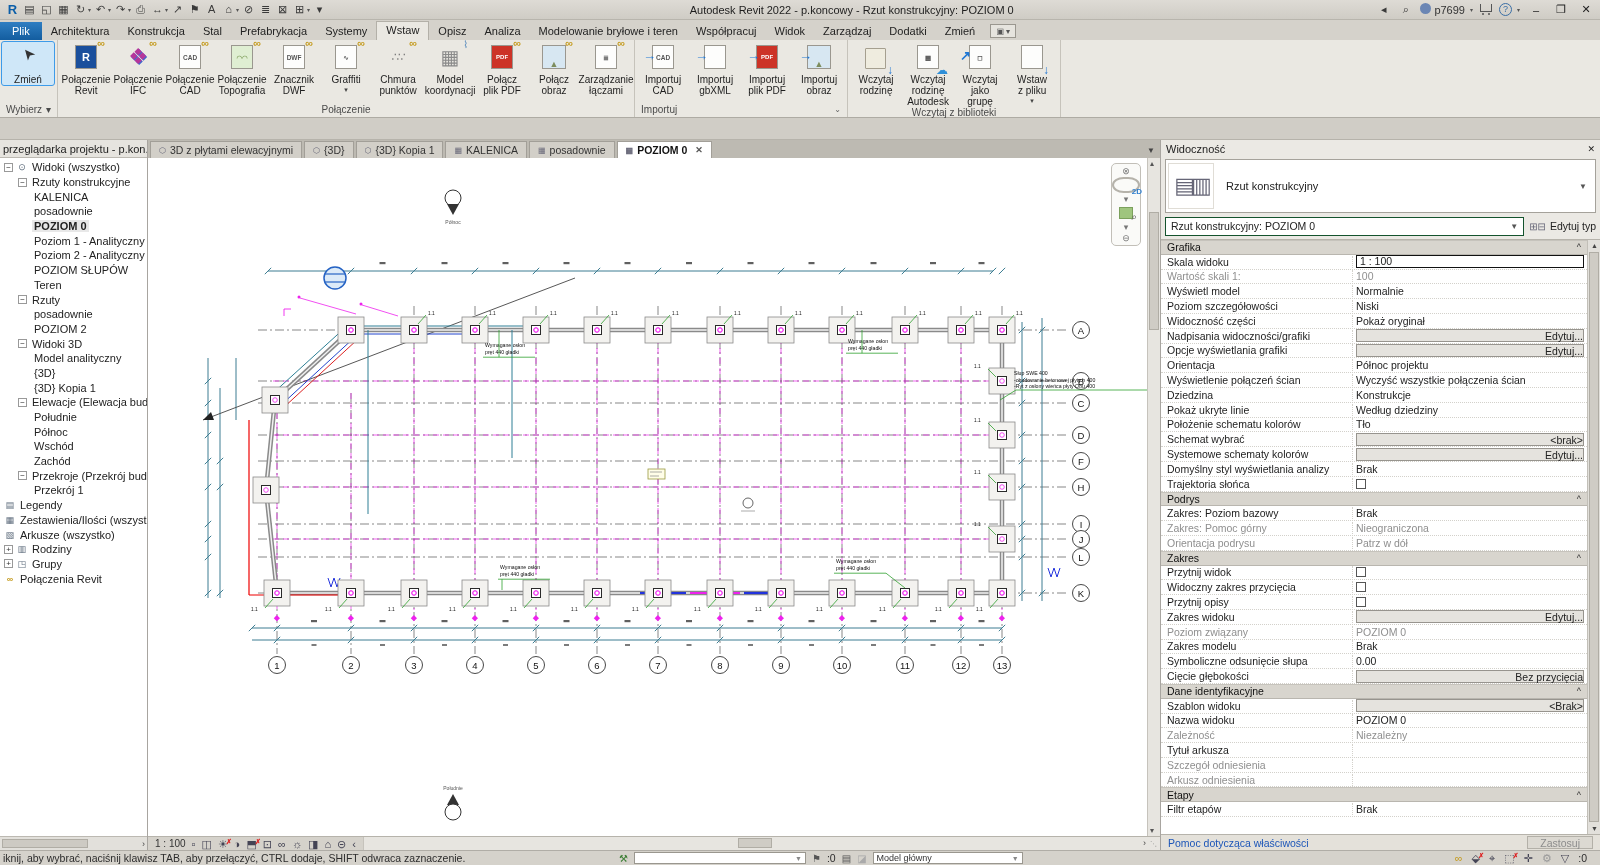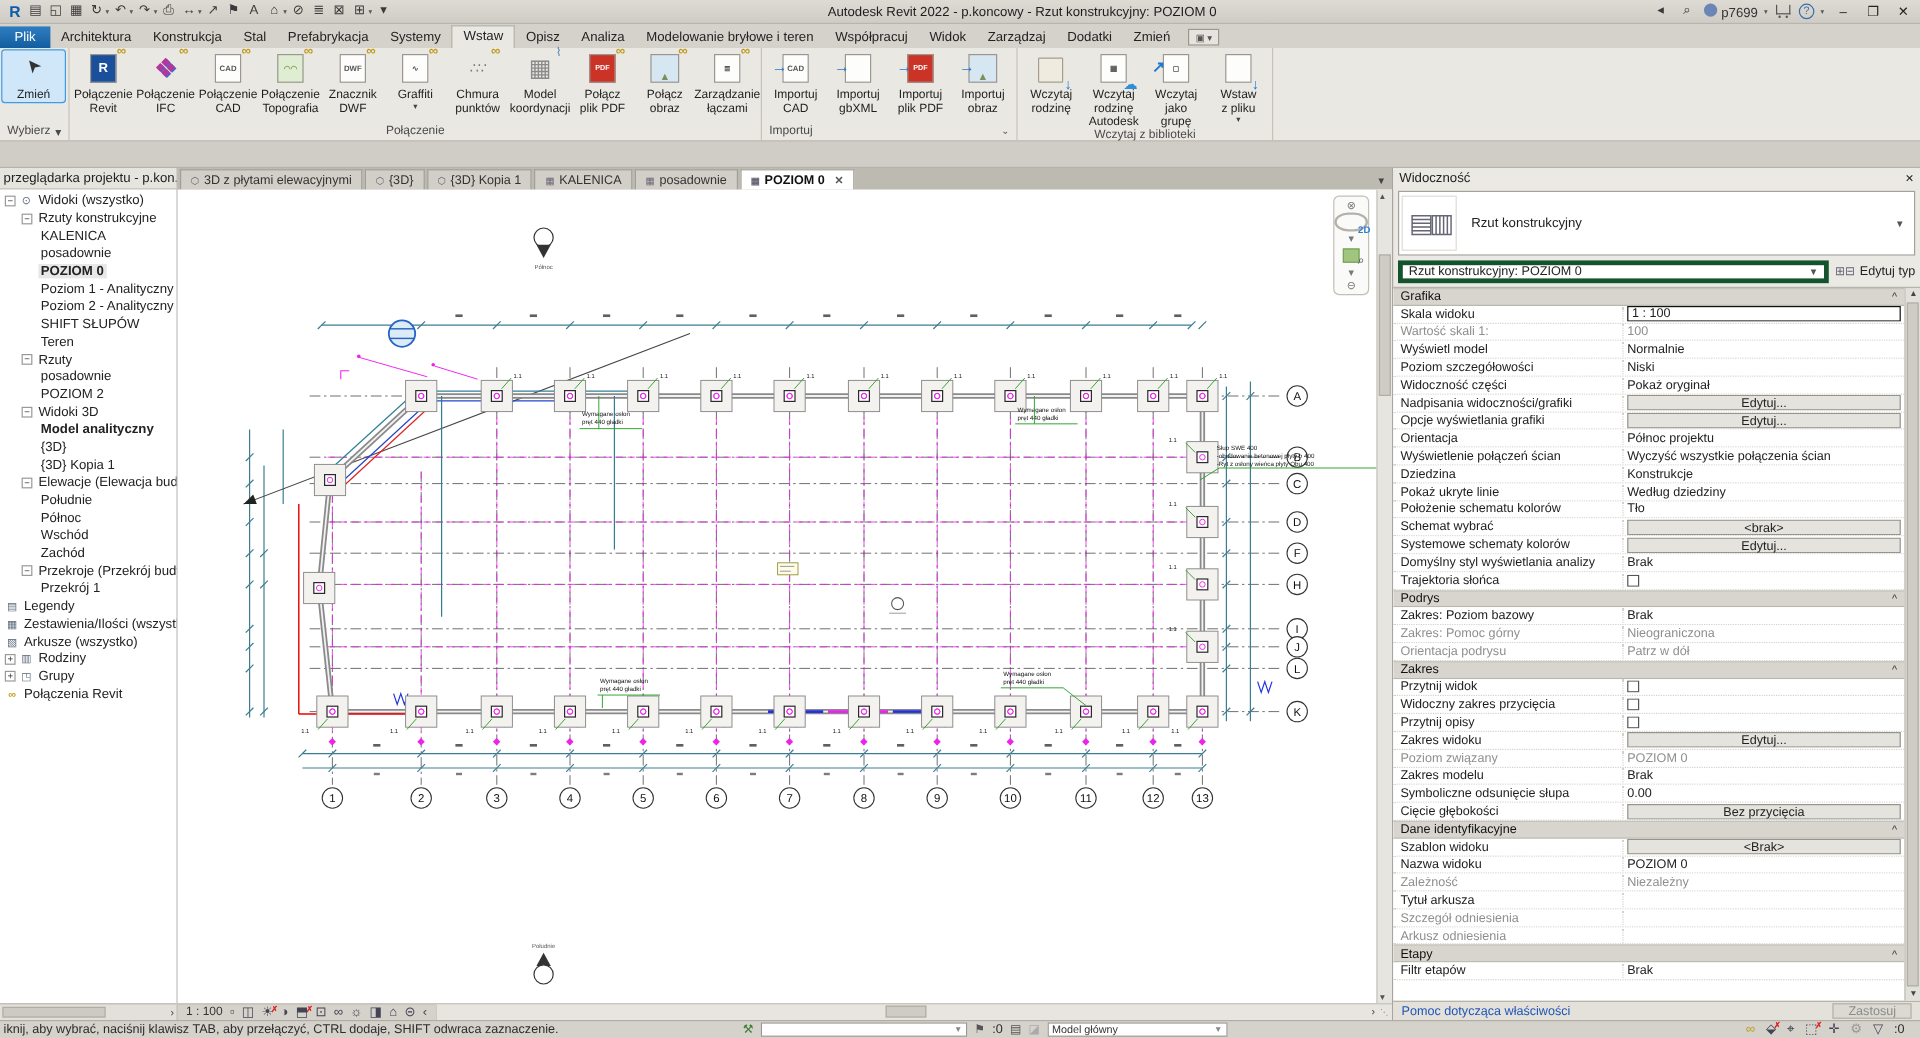--- a/index.html
+++ b/index.html
@@ -94,35 +94,35 @@
   .hgrip{position:absolute;right:2px;top:3px;font-size:7px;color:#888;letter-spacing:1px}
   
   .props{width:440px;background:#ebe9e4;border-left:1px solid #a8a5a0;display:flex;flex-direction:column;font-size:10.5px}
   .p-title{height:18px;display:flex;align-items:center;padding:0 5px;font-size:11px;background:#ebe9e4}
   .p-title .bx{margin-left:auto;font-size:9px}
   .p-selector{height:54px;background:#fff;border:1px solid #a5a29b;margin:1px 4px 2px;display:flex;align-items:center;padding:2px}
   .p-selicon{width:46px;height:46px;border:1px solid #e0ddd6;display:flex;align-items:center;justify-content:center;font-size:22px;color:#667;letter-spacing:-4px}
   .p-selname{margin-left:12px;font-size:11px}
   .p-seldd{margin-left:auto;margin-right:6px;font-size:8px;color:#555}
   .p-typerow{height:24px;display:flex;align-items:center;padding:0 4px 2px;gap:5px}
-  .p-typedd{flex:1;height:19px;background:#fff;border:4px solid #14532d;display:flex;align-items:center;padding:0 5px;white-space:nowrap;overflow:hidden}
+  .p-typedd{flex:1;height:19px;background:#fff;border:1px solid #14532d;display:flex;align-items:center;padding:0 5px;white-space:nowrap;overflow:hidden}
   .p-typedd .dd{margin-left:auto;font-size:8px;color:#555}
   .p-edit{display:flex;align-items:center;gap:4px;white-space:nowrap}
   .p-editico{font-size:10px;color:#667}
   .prows{flex:1;display:flex;overflow:hidden;border-top:1px solid #b6b3ab}
   .prowsin{flex:1;background:#fff;overflow:hidden}
   .prow{height:14.8px;display:flex;align-items:center;border-bottom:1px dotted #d3d1cb;background:#fff}
   .prow.sec{background:#d8d5ce;border-bottom:1px solid #b9b6af;border-top:1px solid #c6c3bc}
   .prow.sec .plabel{font-size:10.5px;color:#111;border-right:0;width:auto;flex:1}
   .prow.sec .chev{margin-left:auto;padding-right:6px;color:#333;font-size:9px}
   .plabel{width:192px;padding-left:6px;white-space:nowrap;overflow:hidden;border-right:1px dotted #d3d1cb;color:#1c1c1c}
   .plabel.gray,.pgray{color:#8f8f8f}
   .pval{flex:1;padding:0 3px;white-space:nowrap;overflow:hidden;display:flex;align-items:center}
   .pinput{flex:1;border:1.4px solid #111;background:#fff;height:13px;line-height:11px;padding:0 3px}
-  .pbtn{flex:1;background:#e5e3de;border:1px solid #97948e;height:13px;line-height:12px;text-align:center;color:#222}
+  .pbtn{flex:1;background:#e5e3de;border:1px solid #97948e;height:13px;line-height:12px;text-align:right;color:#222}
   .pcheck{width:10px;height:10px;border:1px solid #555;background:#fff}
   .pscroll{width:13px;background:#e2e0db;border-left:1px solid #c2bfb8;position:relative}
   .pthumb{position:absolute;left:1px;top:12px;width:10px;bottom:12px;background:#cfccc5;border:1px solid #b0ada5}
   .psarrow{position:absolute;left:3px;font-size:7px;color:#444}
   .p-bottom{height:16px;display:flex;align-items:center;justify-content:space-between;padding:0 7px;background:#e4e1da;border-top:1px solid #b6b3ab}
   .p-help{color:#1d56b8;}
   .p-apply{color:#8c8c8c;background:#dcd9d2;border:1px solid #b3b0a8;padding:0 12px;height:13px;line-height:12px}
   
   .statusbar{height:15px;background:#d5d2cb;border-top:1px solid #b0ada6;display:flex;align-items:center;font-size:10.5px;color:#2c2c2c;padding:0 3px;gap:6px;white-space:nowrap}
   .sb-hint{width:610px;overflow:hidden}
@@ -419,40 +419,40 @@
         <div class="titem selected" style="padding-left: 32px;">
           <span class="lbl">POZIOM 0</span>
         </div>
         <div class="titem" style="padding-left: 32px;">
           <span class="lbl">Poziom 1 - Analityczny</span>
         </div>
         <div class="titem" style="padding-left: 32px;">
           <span class="lbl">Poziom 2 - Analityczny</span>
         </div>
         <div class="titem" style="padding-left: 32px;">
-          <span class="lbl">SHIFT SŁUPÓW</span>
+          <span class="lbl">POZIOM SŁUPÓW</span>
         </div>
         <div class="titem" style="padding-left: 32px;">
           <span class="lbl">Teren</span>
         </div>
         <div class="titem" style="padding-left: 18px;">
           <span class="exp">−</span>
           <span class="lbl">Rzuty</span>
         </div>
         <div class="titem" style="padding-left: 32px;">
           <span class="lbl">posadownie</span>
         </div>
         <div class="titem" style="padding-left: 32px;">
           <span class="lbl">POZIOM 2</span>
         </div>
         <div class="titem" style="padding-left: 18px;">
           <span class="exp">−</span>
           <span class="lbl">Widoki 3D</span>
         </div>
-        <div class="titem" style="padding-left: 32px; font-weight: bold;">
+        <div class="titem" style="padding-left: 32px;">
           <span class="lbl">Model analityczny</span>
         </div>
         <div class="titem" style="padding-left: 32px;">
           <span class="lbl">{3D}</span>
         </div>
         <div class="titem" style="padding-left: 32px;">
           <span class="lbl">{3D} Kopia 1</span>
         </div>
         <div class="titem" style="padding-left: 18px;">
           <span class="exp">−</span>

